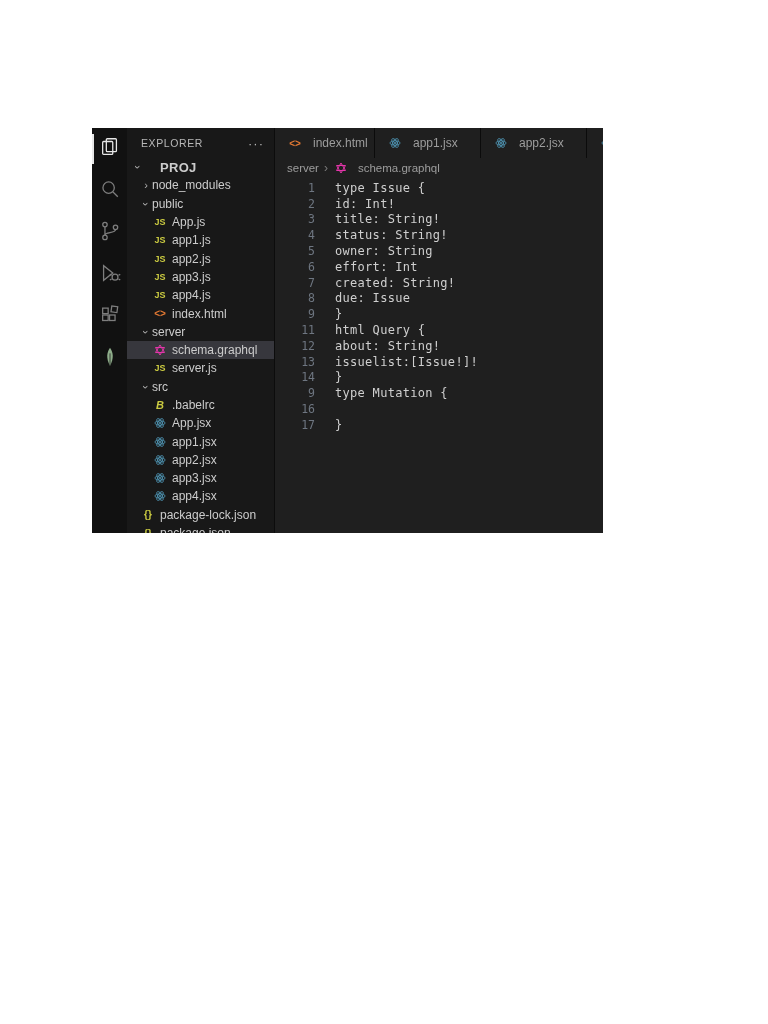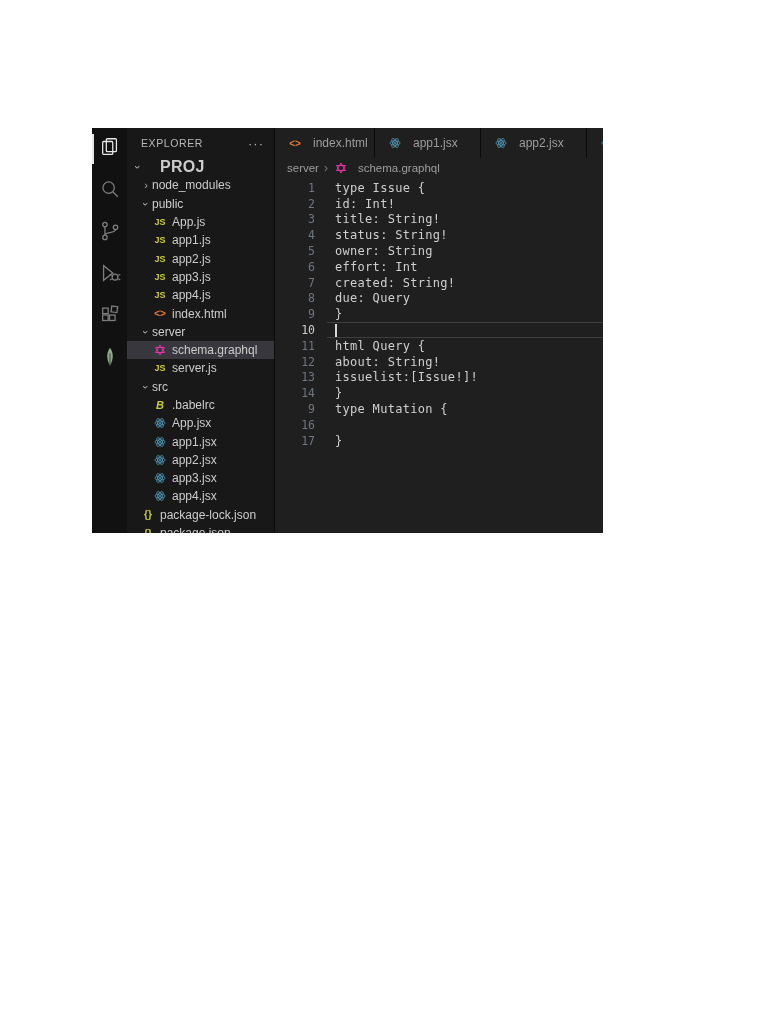--- a/index.html
+++ b/index.html
@@ -20,21 +20,21 @@
   .act-item.active::before { content: ""; position: absolute; left: 0; top: 6px; bottom: 6px; width: 2px; background: #e7e7e7; }
 
   
   .sidebar { width: 148px; background: #181818; flex: none; font-size: 12px; color: #cccccc; position: relative; overflow: hidden; border-right: 1px solid #0c0c0c; }
   .sb-header { height: 30px; display: flex; align-items: center; justify-content: space-between; padding: 0 10px 0 14px; }
   .sb-title { font-size: 10.5px; letter-spacing: 0.6px; color: #b8b8b8; }
   .sb-actions { color: #b8b8b8; font-size: 13px; cursor: pointer; letter-spacing: 1px; }
   .tree { position: absolute; left: 0; right: 0; top: 30px; }
   .trow { height: 18.3px; display: flex; align-items: center; white-space: nowrap; cursor: pointer; color: #cccccc; }
   .trow.selected { background: #37373d; }
-  .trow.bold .tlabel { font-weight: bold; font-size: 16px; letter-spacing: 0.3px; padding-left: 16px; }
+  .trow.bold .tlabel { font-weight: bold; font-size: 13px; letter-spacing: 0.3px; padding-left: 16px; }
   .tlabel { font-size: 12px; }
   .chev { width: 12px; text-align: center; color: #b0b0b0; font-size: 11px; flex: none; display: inline-block; }
   .chev.down { transform: rotate(90deg); }
   .ficon { width: 16px; flex: none; text-align: center; margin-right: 4px; font-size: 9px; font-weight: bold; font-family: "Liberation Sans", sans-serif; }
   .lvl0 { padding-left: 5px; } .lvl1 { padding-left: 13px; } .lvl2 { padding-left: 25px; }
 
   
   .editorcol { flex: 1; display: flex; flex-direction: column; min-width: 0; background: #1f1f1f; }
   .tabbar { height: 30px; background: #121212; display: flex; flex: none; overflow: hidden; }
   .tab { height: 30px; background: #1f1f1f; border-right: 1px solid #0b0b0b; display: flex; align-items: center; padding: 0 12px; gap: 6px; flex: none; cursor: pointer; }
@@ -317,29 +317,25 @@
           <div class="cline">
             <span class="gutter">6</span>
             <span class="ctext">effort: Int</span>
           </div>
           <div class="cline">
             <span class="gutter">7</span>
             <span class="ctext">created: String!</span>
           </div>
           <div class="cline">
             <span class="gutter">8</span>
-            <span class="ctext">due: Query</span>
+            <span class="ctext">due: Issue</span>
           </div>
           <div class="cline">
             <span class="gutter">9</span>
             <span class="ctext">}</span>
-          </div>
-          <div class="cline current">
-            <span class="gutter">10</span>
-            <span class="ctext"><span class="cursor"></span></span>
           </div>
           <div class="cline">
             <span class="gutter">11</span>
             <span class="ctext">html Query {</span>
           </div>
           <div class="cline">
             <span class="gutter">12</span>
             <span class="ctext">about: String!</span>
           </div>
           <div class="cline">

